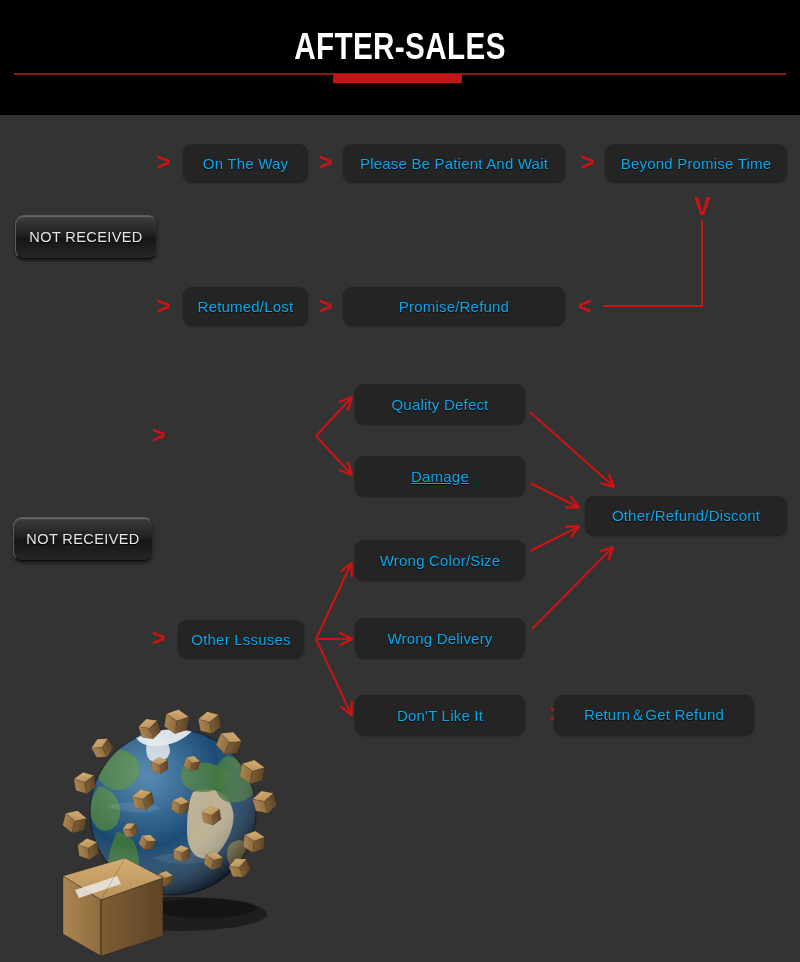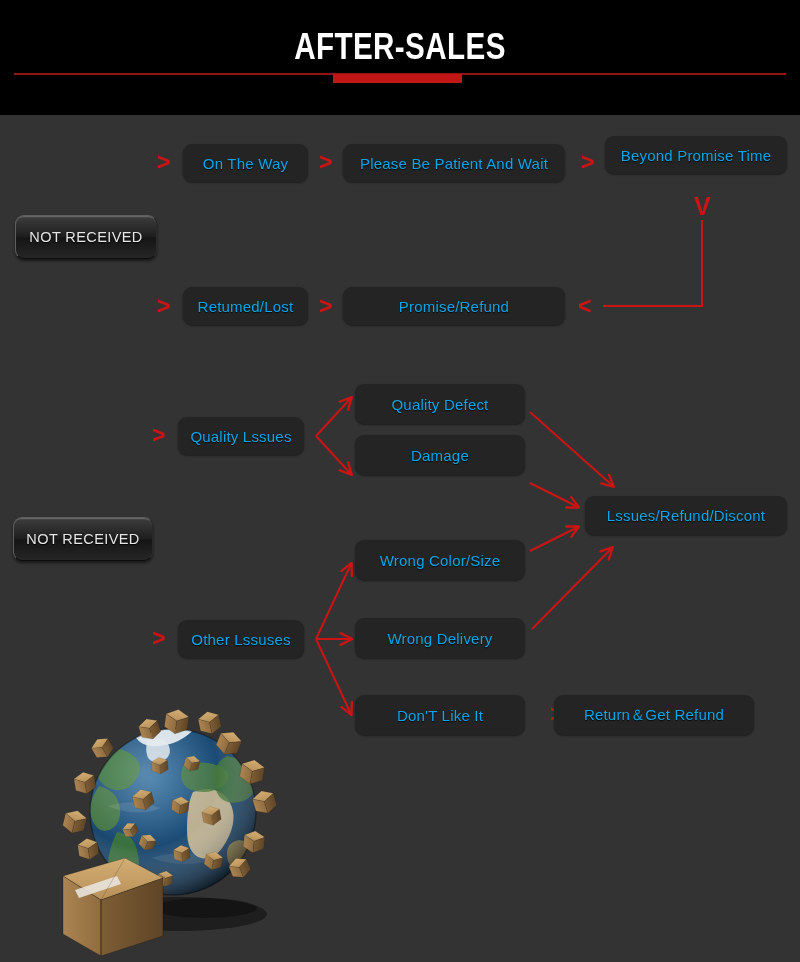--- a/index.html
+++ b/index.html
@@ -159,21 +159,21 @@
   </div>
 
   <div class="chev" style="left:319px;top:151px;">&gt;</div>
 
   <div class="node" style="left:343px;top:144px;width:222px;height:38px;">
     <span>Please Be Patient And Wait</span>
   </div>
 
   <div class="chev" style="left:581px;top:151px;">&gt;</div>
 
-  <div class="node" style="left:605px;top:136px;width:182px;height:38px;align-items:center;">
+  <div class="node" style="left:605px;top:144px;width:182px;height:38px;align-items:center;">
     <span>Beyond Promise Time</span>
   </div>
 
   <div class="chev" style="left:694px;top:194px;font-size:25px;">V</div>
 
   <div class="chev" style="left:157px;top:295px;">&gt;</div>
 
   <div class="node" style="left:183px;top:287px;width:125px;height:38px;">
     <span>Retumed/Lost</span>
   </div>
@@ -185,34 +185,31 @@
   </div>
 
   <div class="chev" style="left:578px;top:295px;">&lt;</div>
 
   <div class="pill" style="left:13px;top:517px;width:138px;height:42px;">
     <span>NOT RECEIVED</span>
   </div>
 
   <div class="chev" style="left:152px;top:424px;">&gt;</div>
 
-  <div class="node" style="left:178px;top:417px;width:126px;height:38px;">
-    <span>Quality Lssues</span>
-  </div>
 
   <div class="node" style="left:355px;top:384px;width:170px;height:40px;">
     <span>Quality Defect</span>
   </div>
 
-  <div class="node" style="left:355px;top:435px;width:170px;height:40px;">
+  <div class="node" style="left:355px;top:456px;width:170px;height:40px;text-decoration:underline;">
     <span>Damage</span>
   </div>
 
   <div class="node" style="left:585px;top:496px;width:202px;height:39px;">
-    <span>Lssues/Refund/Discont</span>
+    <span>Other/Refund/Discont</span>
   </div>
 
   <div class="node" style="left:355px;top:540px;width:170px;height:40px;">
     <span>Wrong Color/Size</span>
   </div>
 
   <div class="chev" style="left:152px;top:627px;">&gt;</div>
 
   <div class="node" style="left:355px;top:618px;width:170px;height:40px;">
     <span>Wrong Delivery</span>

